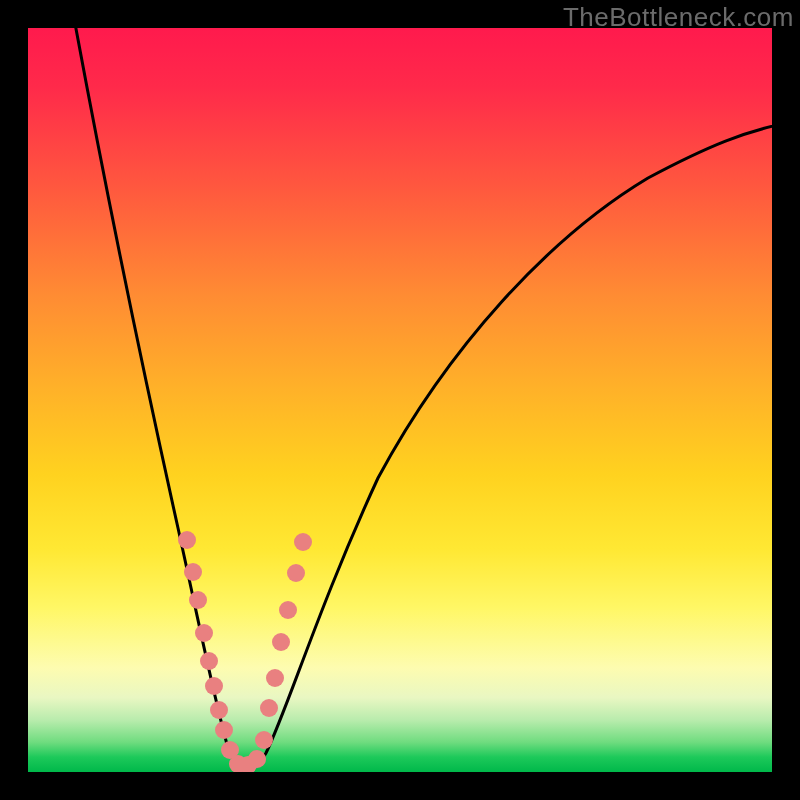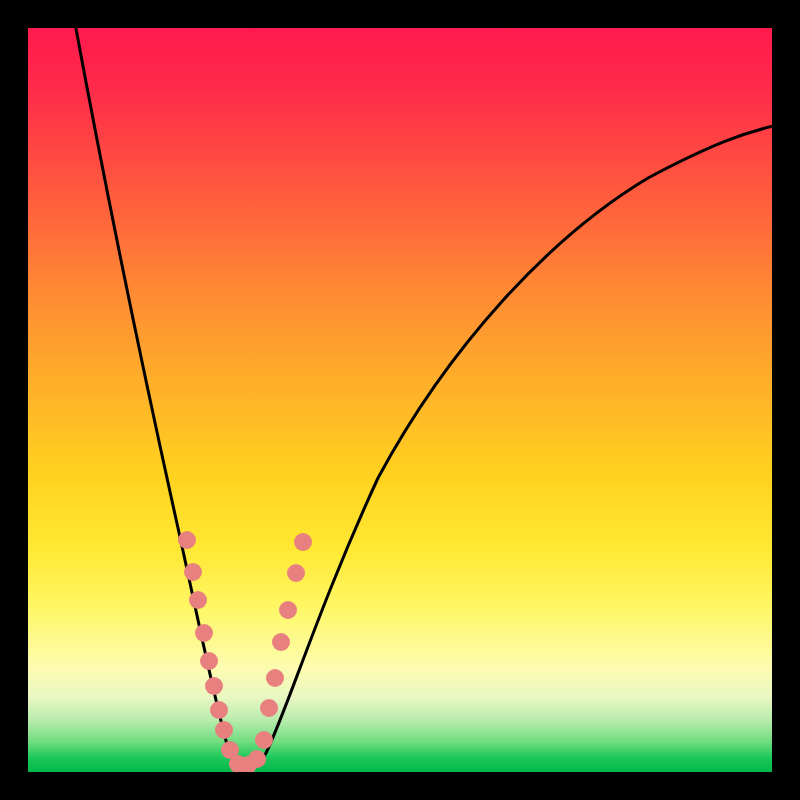--- a/index.html
+++ b/index.html
@@ -68,20 +68,21 @@
   }
   .dot {
     fill: #e98080;
   }
 </style>
 </head>
 <body>
 
 <div class="frame">
 
+  <div class="watermark">TheBottleneck.com</div>
 
   <div class="plot-area">
     <div class="gradient"></div>
 
     <svg class="curves" viewBox="0 0 744 744" preserveAspectRatio="none">
       <path class="curve" d="M 46 -10
                C 70 120, 110 320, 150 500
                C 172 600, 186 670, 200 720
                C 206 735, 210 740, 213 742"></path>
       <path class="curve" d="M 213 742

